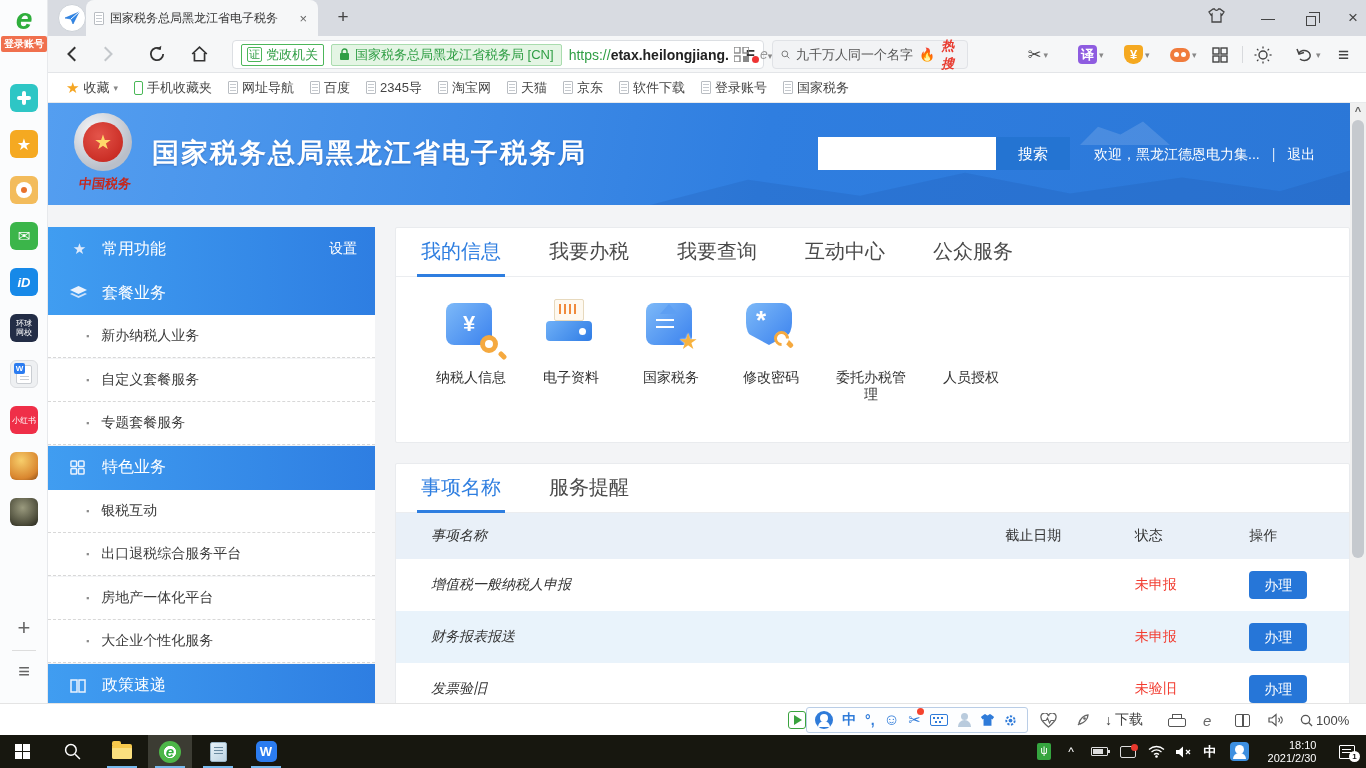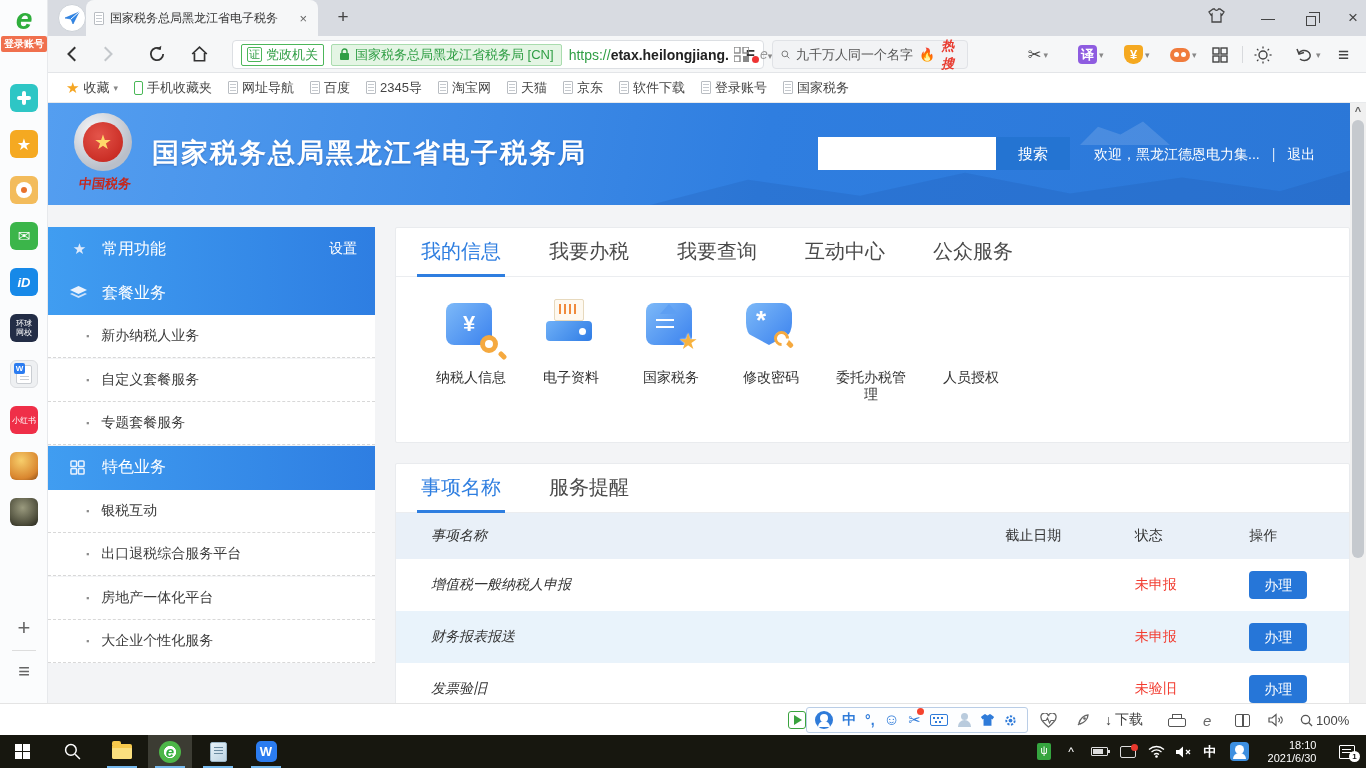--- a/index.html
+++ b/index.html
@@ -455,20 +455,29 @@
         <span>出口退税综合服务平台</span>
       </div>
     <div class="side-i" style="top:473.5px;">
         <span class="bullet">▪</span>
         <span>房地产一体化平台</span>
       </div>
     <div class="side-i" style="top:517px;">
         <span class="bullet">▪</span>
         <span>大企业个性化服务</span>
       </div>
+    <div class="side-h" style="top:560.5px;">
+      <span class="sico">
+          <svg width="16" height="14" viewBox="0 0 16 14">
+            <path d="M1 1 H7 V13 H1 Z" fill="none" stroke="#eaf2fd" stroke-width="1.5"></path>
+            <path d="M9 1 H15 V13 H9 Z" fill="none" stroke="#eaf2fd" stroke-width="1.5"></path>
+          </svg>
+        </span>
+      <span class="slabel">政策速递</span>
+    </div>
 
     <div class="card" style="top:124px;height:216px;">
       <div class="tabrow">
         <span class="ptab active">我的信息</span>
         <span class="ptab">我要办税</span>
         <span class="ptab">我要查询</span>
         <span class="ptab">互动中心</span>
         <span class="ptab">公众服务</span>
       </div>
       <div class="qwrap">
@@ -656,21 +665,21 @@
           <path d="M11 5 L15 9 M15 5 L11 9" stroke="#fff" stroke-width="1.3"></path>
         </svg>
     </div>
     <div class="tray-item" style="left:1198px;width:24px;font-size:13px;font-weight:bold;">中</div>
     <div class="tray-item" style="left:1226px;width:26px;">
         <span class="qq-tray"></span>
       </div>
     <div class="tray-item" style="left:1256px;width:72px;">
       <div class="clock">
           <div>18:10</div>
-          <div>2021/6/30</div>
+          <div>2021/2/30</div>
         </div>
     </div>
     <div class="tray-item" style="left:1332px;width:30px;">
       <span class="notif-ico">
           <span class="notif-badge">1</span>
         </span>
     </div>
   </div>
 
 </div>

